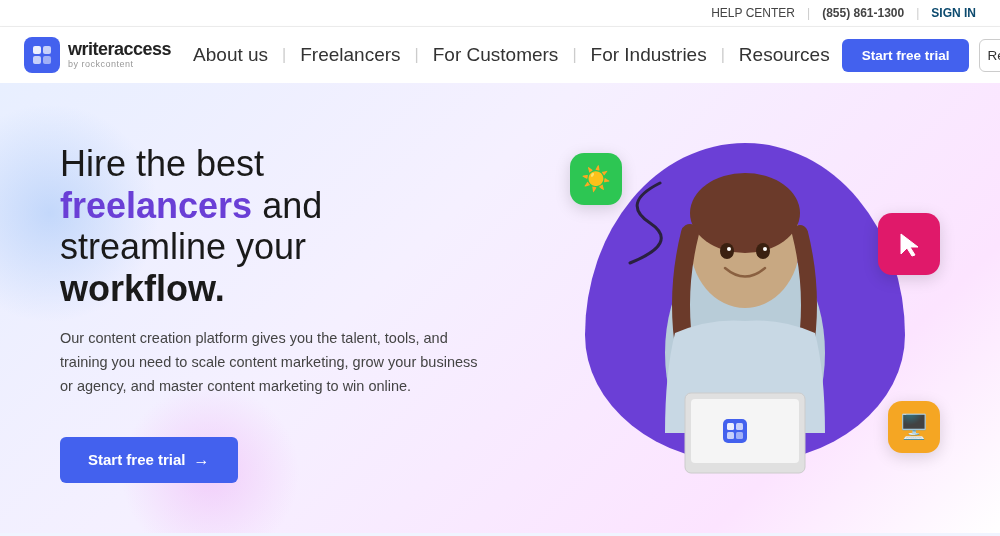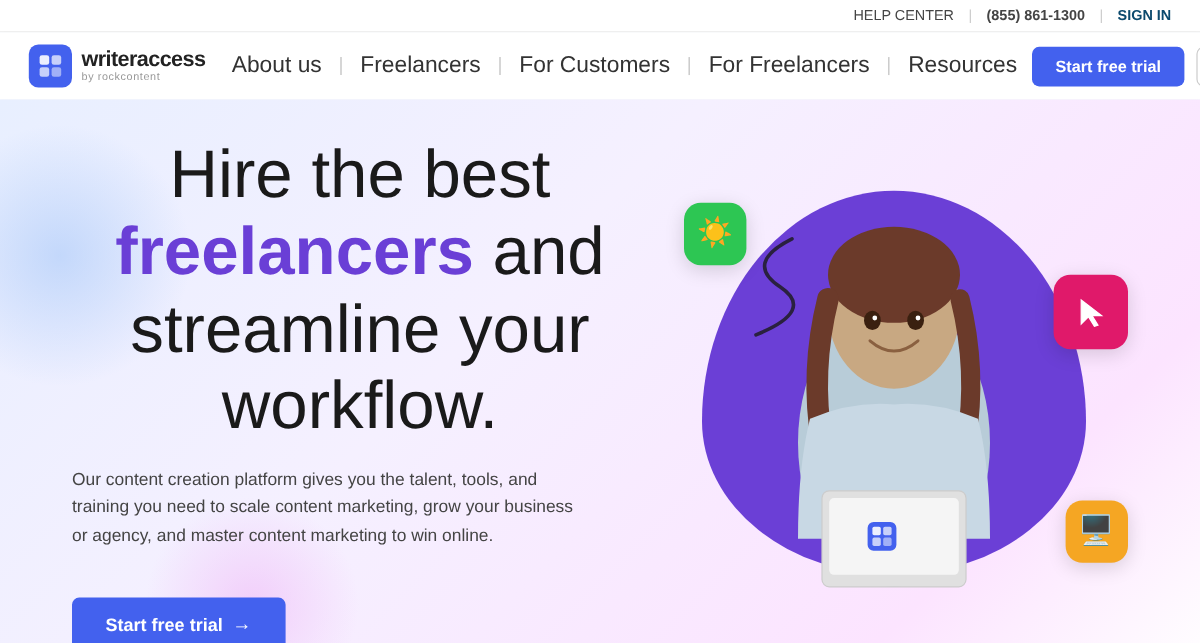--- a/index.html
+++ b/index.html
@@ -155,33 +155,32 @@
       border-radius: 50%;
       opacity: 0.7;
     }
 
     .hero-content {
       flex: 0 0 480px;
       z-index: 2;
       position: relative;
     }
     .hero-title {
-      font-size: 56px;
+      font-size: 36px;
       line-height: 1.15;
       font-weight: 400;
       color: #1a1a1a;
       margin-bottom: 18px;
-      text-align: center;
     }
     .hero-title .highlight {
       color: #6a3fd6;
       font-weight: 700;
     }
     .hero-title .bold {
-      font-weight: 400;
+      font-weight: 700;
       color: #1a1a1a;
     }
     .hero-subtitle {
       font-size: 14.5px;
       color: #444;
       line-height: 1.65;
       max-width: 420px;
       margin-bottom: 38px;
     }
     .hero-cta {
@@ -307,21 +306,21 @@
     </div>
   </div>
 
   <div class="nav-links">
     <span class="nav-link">About us</span>
     <span class="nav-divider">|</span>
     <span class="nav-link">Freelancers</span>
     <span class="nav-divider">|</span>
     <span class="nav-link">For Customers</span>
     <span class="nav-divider">|</span>
-    <span class="nav-link">For Freelancers</span>
+    <span class="nav-link">For Industries</span>
     <span class="nav-divider">|</span>
     <span class="nav-link">Resources</span>
   </div>
 
   <div class="nav-actions">
     <button class="btn-primary">Start free trial</button>
     <button class="btn-outline">Request demo</button>
 
   </div>
 </nav>

